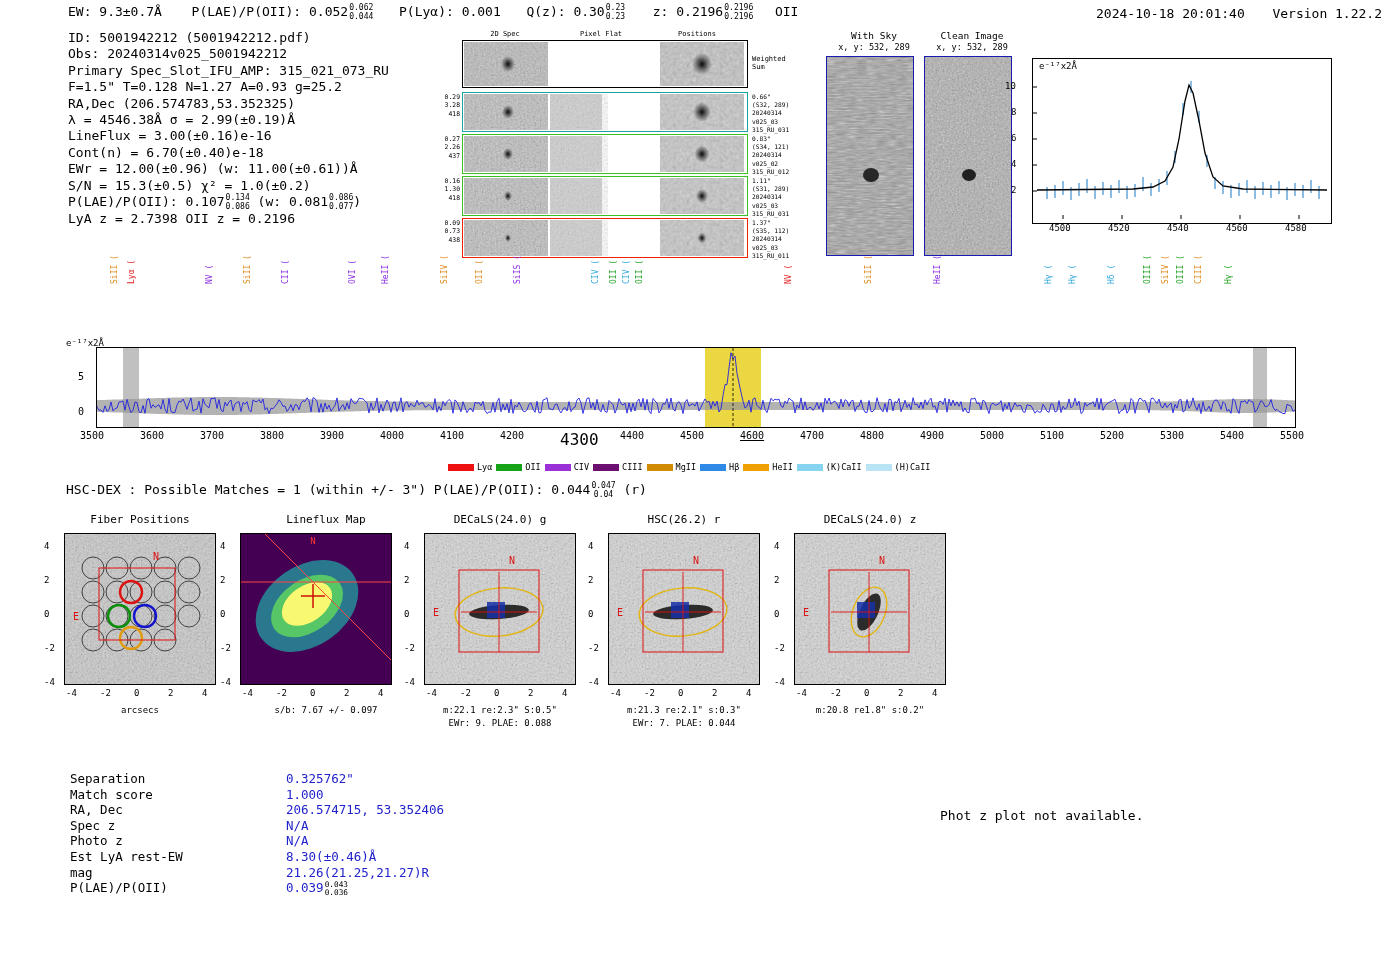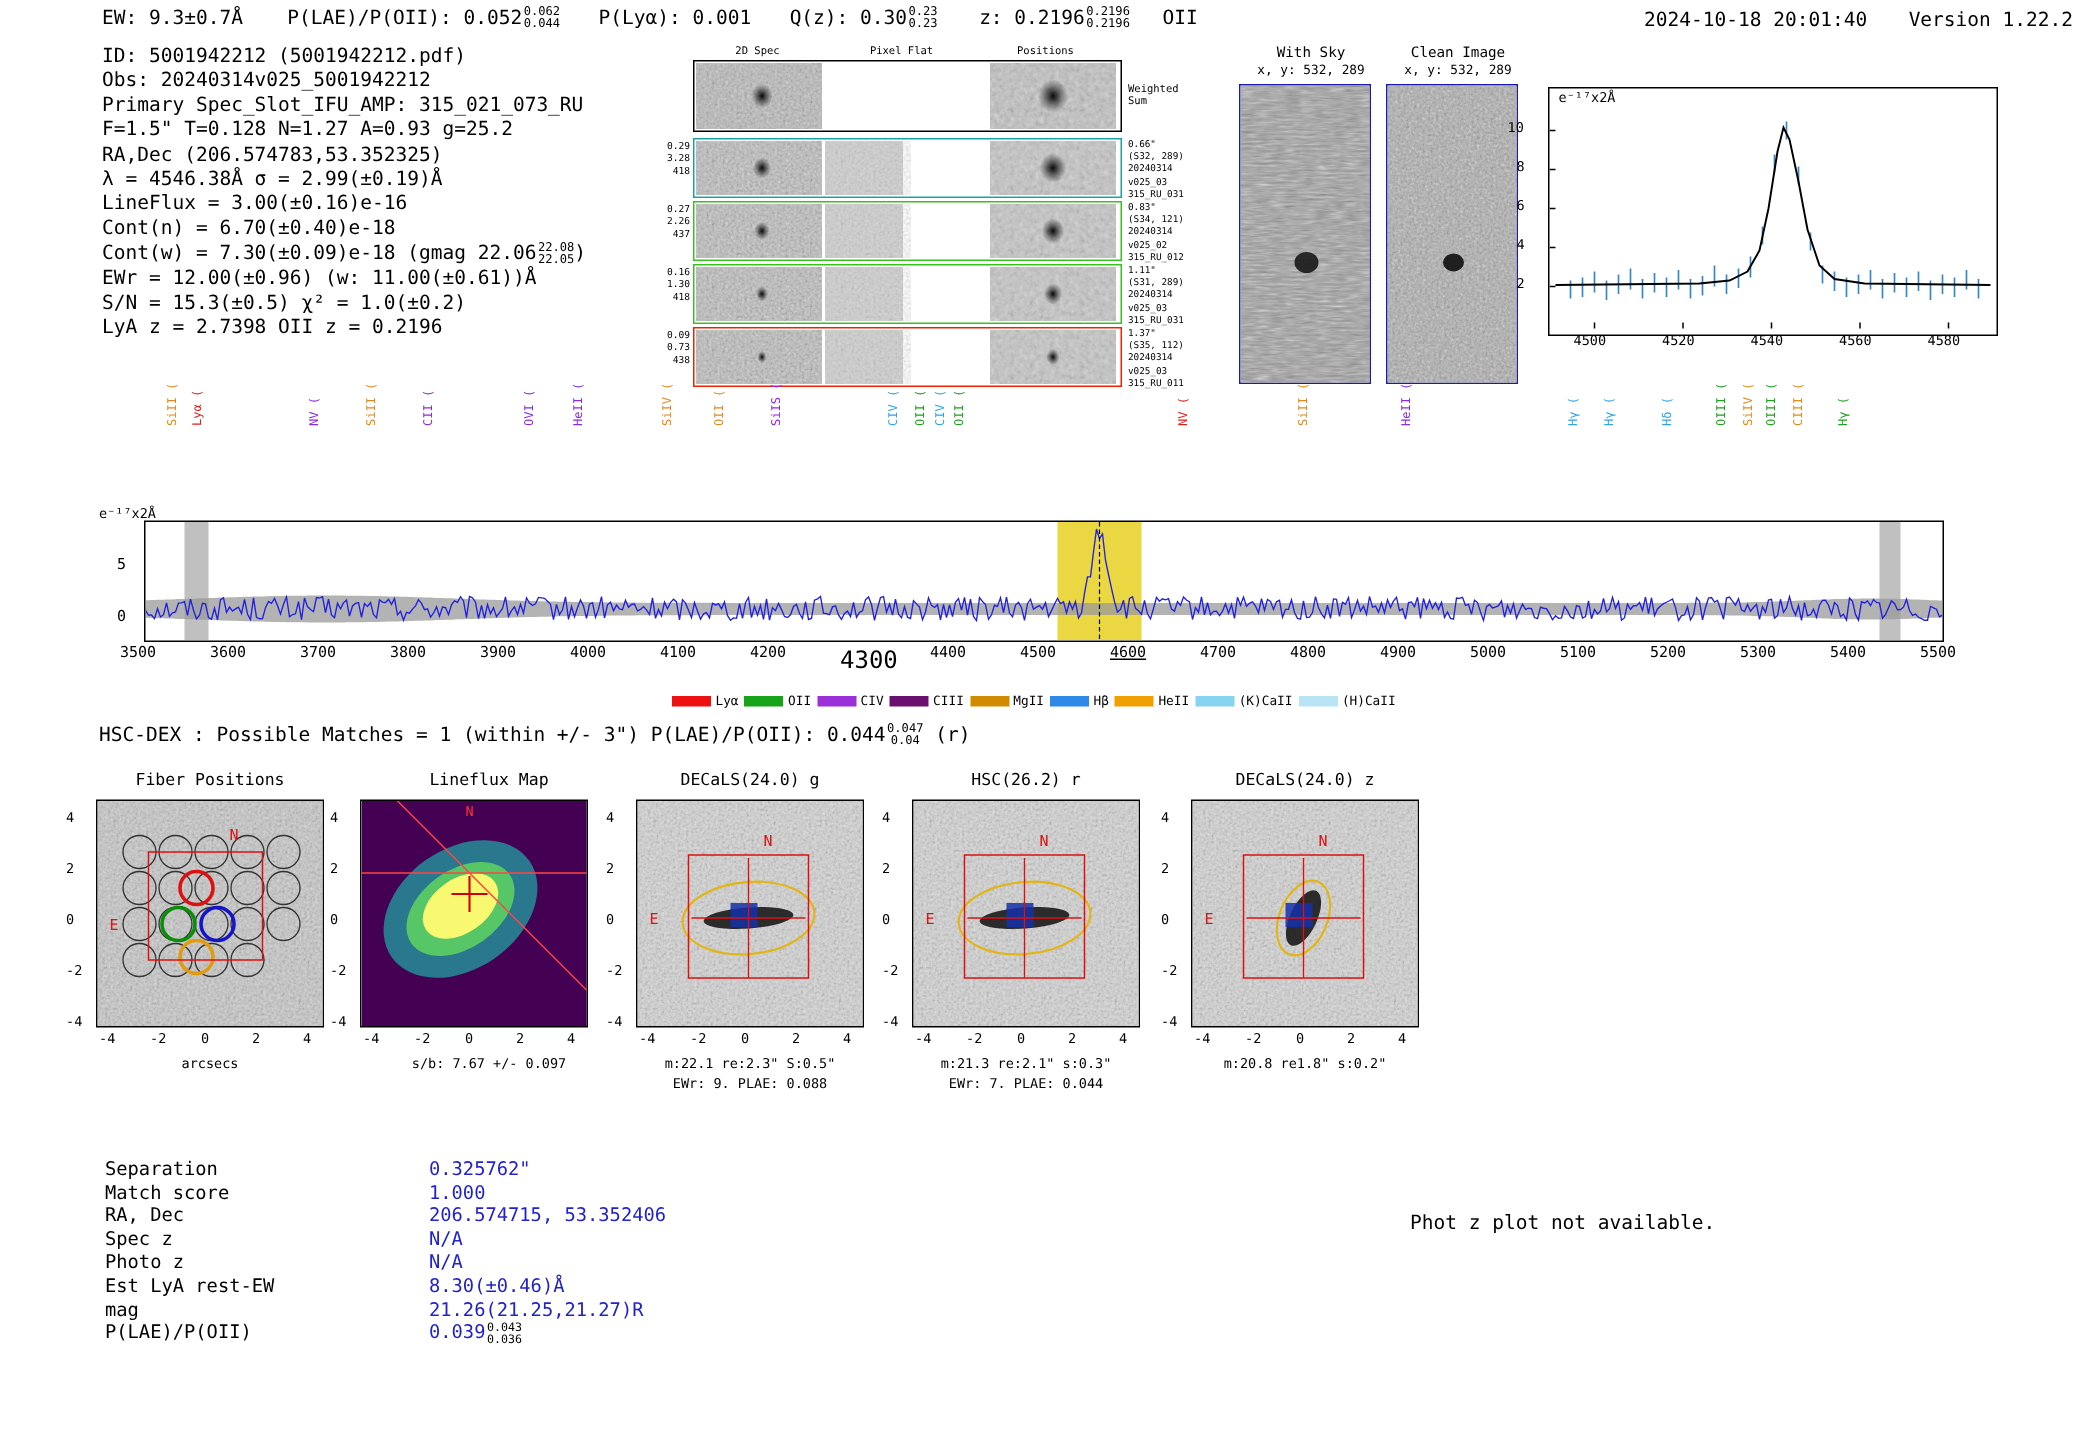--- a/index.html
+++ b/index.html
@@ -69,23 +69,23 @@
 
 <div class="abs mono" id="infoblock">
   <div>ID: 5001942212 (5001942212.pdf)</div>
   <div>Obs: 20240314v025_5001942212</div>
   <div>Primary Spec_Slot_IFU_AMP: 315_021_073_RU</div>
   <div>F=1.5"  T=0.128  N=1.27  A=0.93  g=25.2</div>
   <div>RA,Dec (206.574783,53.352325)</div>
   <div>λ = 4546.38Å  σ = 2.99(±0.19)Å</div>
   <div>LineFlux = 3.00(±0.16)e-16</div>
   <div>Cont(n) = 6.70(±0.40)e-18</div>
-  <div class="nowrap"><span>Cont(w) = 7.30(±0.09)e-18 (gmag 22.06</span><span class="frac"><span>22.08</span><br><span>22.05</span></span><span>)</span></div>
   <div>EWr = 12.00(±0.96) (w: 11.00(±0.61))Å</div>
   <div>S/N = 15.3(±0.5)   χ² = 1.0(±0.2)</div>
+  <div class="nowrap"><span>P(LAE)/P(OII): 0.107</span><span class="frac"><span>0.134</span><br><span>0.086</span></span> <span>(w: 0.081</span><span class="frac"><span>0.086</span><br><span>0.077</span></span><span>)</span></div>
   <div>LyA z = 2.7398   OII z = 0.2196</div>
 </div>
 
 <svg width="0" height="0" style="position:absolute">
   <defs>
     <filter id="grain">
         <feTurbulence type="fractalNoise" baseFrequency="0.55" numOctaves="3" seed="7"></feTurbulence>
       <feColorMatrix type="saturate" values="0"></feColorMatrix>
       <feComponentTransfer>
           <feFuncA type="linear" slope="0.9"></feFuncA>

